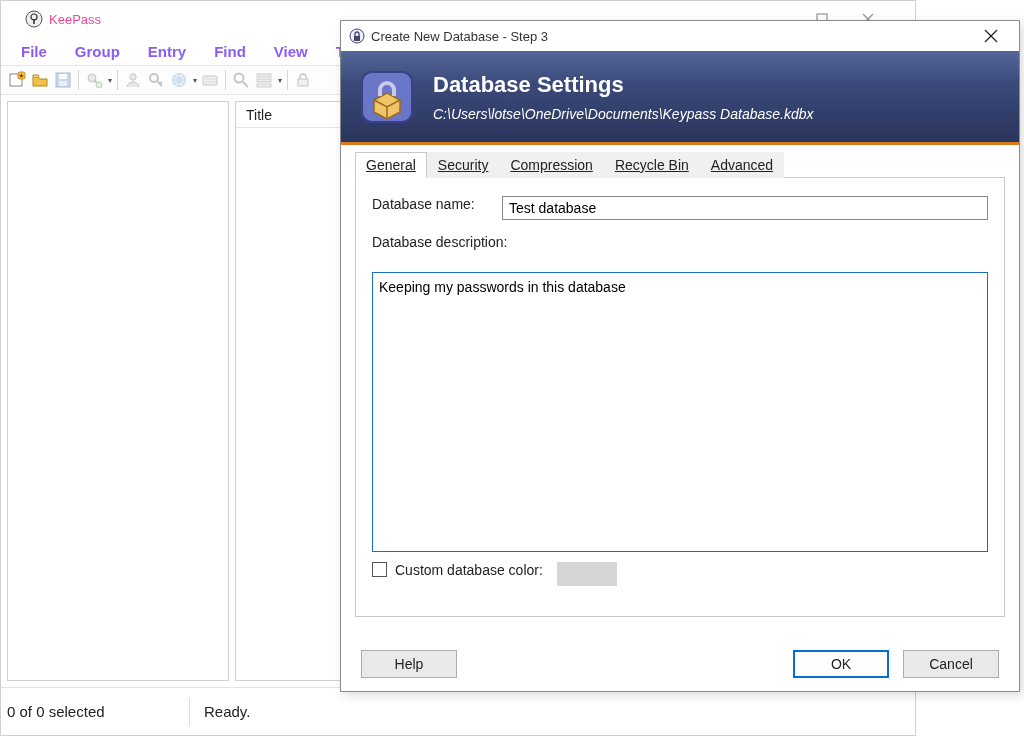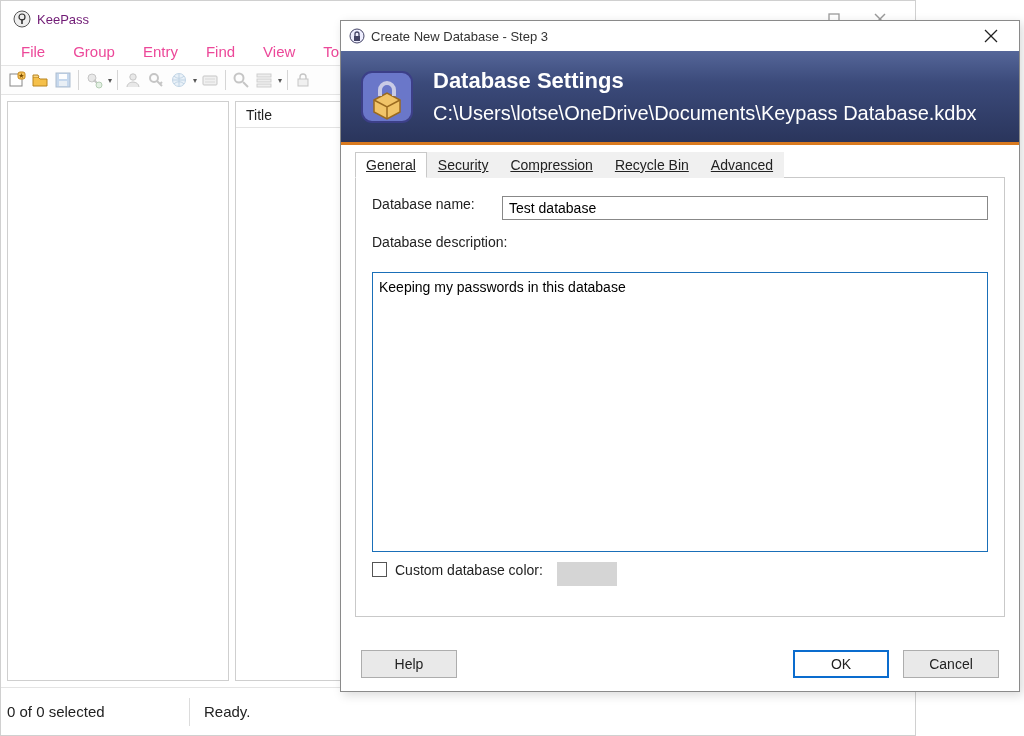--- a/index.html
+++ b/index.html
@@ -4,28 +4,28 @@
 <style>
   * { box-sizing: border-box; font-family: "Segoe UI", Tahoma, sans-serif; }
   body { margin: 0; padding: 0; width: 1024px; height: 736px; overflow: hidden; background: #fff; position: relative; }
 
   
   .main-window {
     position: absolute; left: 0; top: 0; width: 916px; height: 736px;
     border: 1px solid #d0d0d0; background: #fff;
   }
   .main-titlebar {
-    height: 36px; display: flex; align-items: center; padding: 0 12px;
-    color: #701a75; font-size: 13px; background: #fff;
+    height: 36px; display: flex; align-items: center; padding: 0 24px;
+    color: #ec4899; font-size: 13px; background: #fff;
   }
   .main-titlebar .app-icon { width:18px; height:18px; margin-right:6px; display:inline-flex; }
   .main-titlebar .winctrls { margin-left:auto; display:flex; gap:0; }
   .main-titlebar .winctrl { width:46px; height:30px; display:flex; align-items:center; justify-content:center; color:#7a7a7a; font-size:14px; }
   .menubar { height:28px; display:flex; align-items:center; gap:0; padding: 0 6px; }
-  .menubar .mi { padding: 4px 14px; font-size:15px; color:#ec4899; }
+  .menubar .mi { padding: 4px 14px; font-size:15px; color:#8b5cf6;font-weight:bold; }
   .toolbar {
     height:30px; border-top:1px solid #e5e5e5; border-bottom:1px solid #e5e5e5;
     display:flex; align-items:center; gap:3px; padding:0 6px; background:#fdfdfd;
   }
   .tb-ico { width:20px; height:20px; display:flex; align-items:center; justify-content:center; }
   .tb-sep { width:1px; height:20px; background:#d5d5d5; margin:0 2px; }
   .drop-arrow { font-size:8px; color:#555; margin-left:1px; }
 
   .content-area { position:absolute; top:94px; bottom:48px; left:0; right:0; display:flex; gap:6px; padding:6px; }
   .left-panel { width:222px; border:1px solid #cfcfcf; background:#fff; }
@@ -47,21 +47,21 @@
   .dlg-titlebar .close { margin-left:auto; width:40px; height:28px; display:flex; align-items:center; justify-content:center; font-size:16px; color:#333; }
   .dlg-header {
     height:94px; position:relative; overflow:hidden;
     background: linear-gradient(180deg,#556699 0%, #3b4a7a 35%, #2a355c 100%);
     border-bottom:3px solid #d97a1f;
     display:flex; align-items:center; padding-left:14px;
   }
   .dlg-header .icon-wrap { width:64px; height:64px; margin-right:14px; display:flex; align-items:center; justify-content:center; }
   .dlg-header .titles { color:#fff; }
   .dlg-header .t1 { font-size:22px; font-weight:bold; }
-  .dlg-header .t2 { font-size:20px; margin-top:8px; }
+  .dlg-header .t2 { font-size:14px; margin-top:8px;font-style:italic; }
 
   .dlg-body { flex:1; padding:6px 14px 0 14px; background:#fff; }
   .tabrow { display:flex; border-bottom:1px solid #c9c9c9; height:27px; }
   .tab { padding:4px 10px 0 10px; font-size:14px; color:#222; border:1px solid transparent; border-bottom:none; position:relative; top:1px; background:#f0f0f0; margin-right:0;text-decoration:underline; }
   .tab.active { background:#fff; border-color:#c9c9c9; border-bottom:1px solid #fff; }
   .tabcontent { border:1px solid #c9c9c9; border-top:none; padding:18px 16px 16px 16px; }
 
   .row { display:flex; margin-bottom:14px; }
   .lbl { font-size:14px; color:#222; }
   .text-input {

